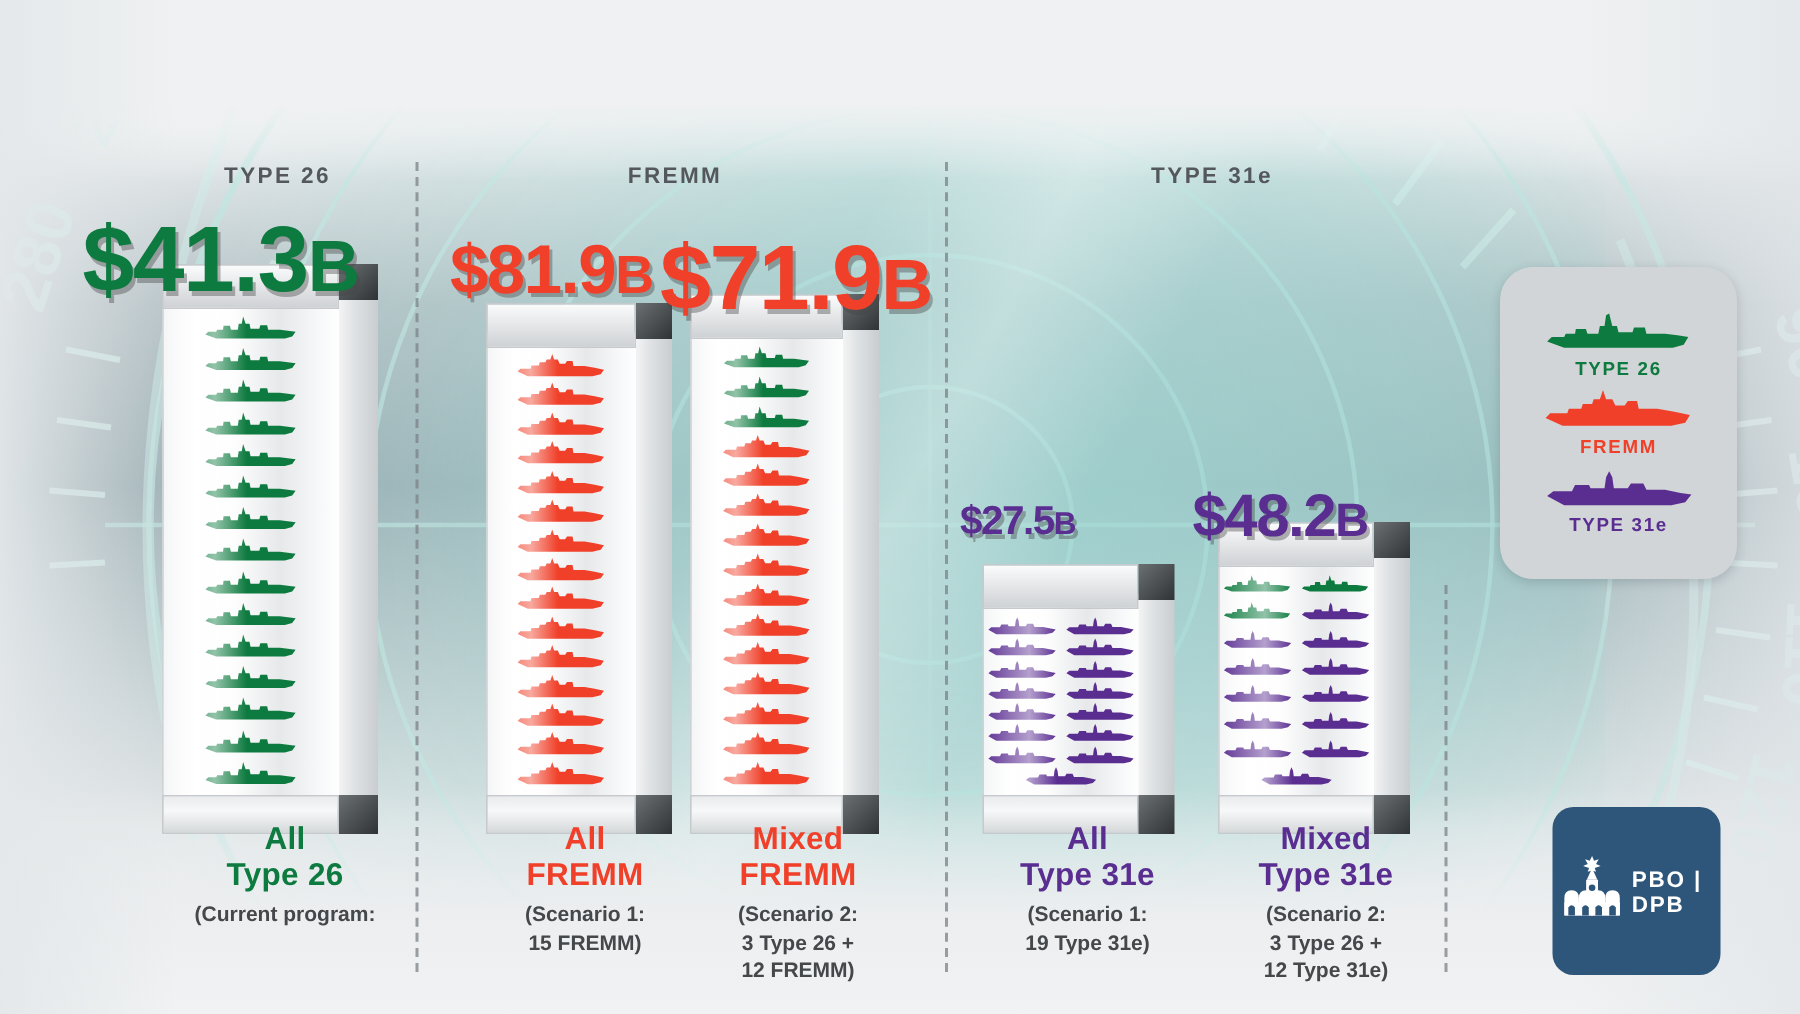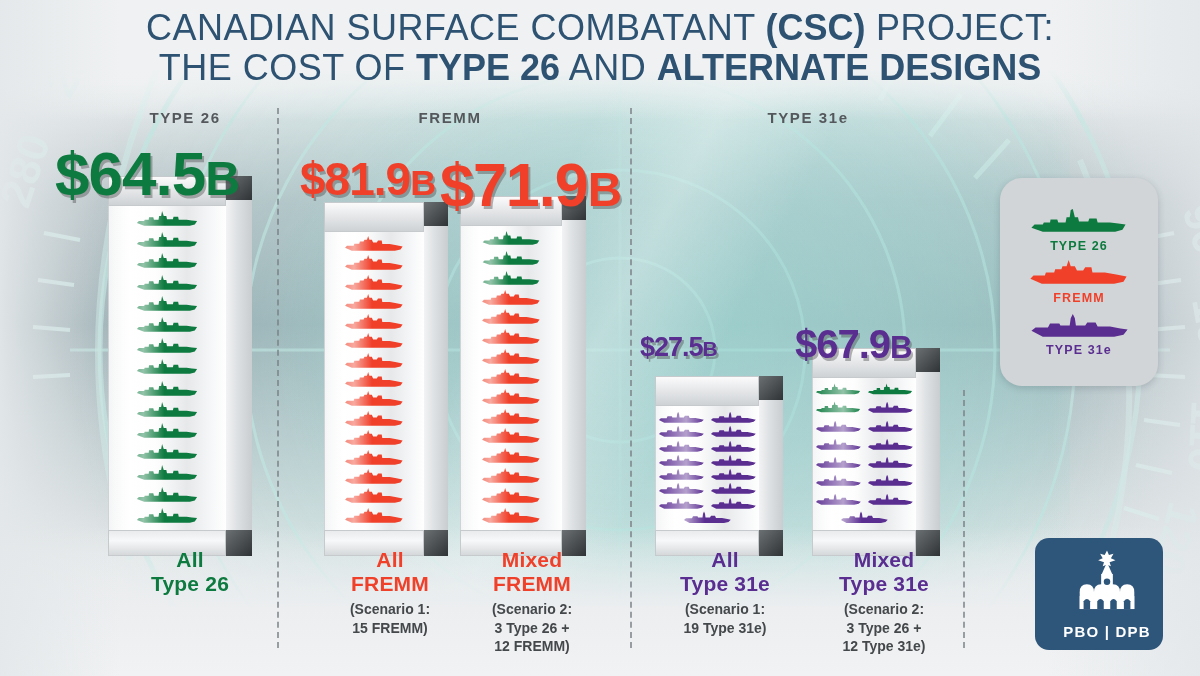--- a/index.html
+++ b/index.html
@@ -77,21 +77,21 @@
 
   
   .legend{position:absolute;z-index:8;background:#d2d5d7;border-radius:22px;
     box-shadow:0 2px 7px rgba(40,55,65,.20);display:flex;flex-direction:column;
     align-items:center;justify-content:center;}
   .legitem{display:flex;flex-direction:column;align-items:center;}
   .legtxt{font-size:12.5px;font-weight:700;letter-spacing:1.1px;margin-top:2px;}
 
   
   .logo{position:absolute;z-index:8;background:#2e557a;border-radius:14px;
-        display:flex;flex-direction:column;align-items:center;justify-content:center;padding-left:16px;}
+        display:flex;align-items:center;}
   .logotxt{color:#fff;font-size:15px;font-weight:700;letter-spacing:1.2px;margin-top:2px;}
 </style>
 </head>
 <body>
 
 <div id="stage">
 
   <div class="radarwrap">
     <svg class="radar" viewBox="0 0 1400 1200" xmlns="http://www.w3.org/2000/svg">
       <defs>
@@ -151,28 +151,20 @@
       </g>
     </svg>
     <div class="tealtint"></div>
     <div class="sheen"></div>
     <div class="topfade"></div>
     <div class="botfade"></div>
     <div class="leftfade"></div>
     <div class="rightfade"></div>
   </div>
 
-  <div class="header">
-    <div class="title-line t1">
-      <span>CANADIAN SURFACE COMBATANT </span><span class="bold">(CSC)</span><span> PROJECT:</span>
-    </div>
-    <div class="title-line t2">
-      <span>THE COST OF </span><span class="bold">TYPE 26</span><span> AND </span><span class="bold">ALTERNATE DESIGNS</span>
-    </div>
-  </div>
 
   <div class="grouphdr" style="left:95px;top:109px;width:180px;">TYPE 26</div>
   <div class="grouphdr" style="left:360px;top:109px;width:180px;">FREMM</div>
   <div class="grouphdr" style="left:718px;top:109px;width:180px;">TYPE 31e</div>
 
   <div class="divider" style="left:277px;"></div>
   <div class="divider" style="left:630px;"></div>
   <div class="divider" style="left:963px;top:390px;height:258px;"></div>
 
   <div id="bars-layer">
@@ -257,27 +249,28 @@
               <path d="M8 40 L14 34 L30 34 L32 30 L44 30 L45 22 L58 22 L60 30 L74 30 L76 18 L82 18 L85 3 L90 18 L98 18 L100 28 L118 28 L120 21 L134 21 L136 30 L160 30 L176 32 L192 34 L185 44 L170 48 L30 48 Z" fill="#0d7a3f"></path>
             </svg>
           </div>
         </div>
         <div class="glass" style="width: 118px;"></div>
         <div class="cap-top" style="width: 118px; top: -20px;"></div>
         <div class="cap-shadeR" style="left: 118px; top: -20px; width: 26px; height: 24px;"></div>
         <div class="cap-bot" style="width: 118px; bottom: -16px; height: 26px;"></div>
         <div class="cap-shadeR" style="left: 118px; bottom: -16px; width: 26px; height: 26px;"></div>
       </div>
-      <div class="val" style="left: 55px; top: 138px; font-size: 62px; color: rgb(13, 122, 63);"><span>$64.5</span><span class="bsuf">B</span></div>
+      <div class="val" style="left: 55px; top: 138px; font-size: 62px; color: rgb(13, 122, 63);"><span>$41.3</span><span class="bsuf">B</span></div>
       <div class="blabel" style="left: 95px; top: 548px; width: 190px;">
         <div class="big" style="color: rgb(13, 122, 63);">
           <div>All</div>
           <div>Type 26</div>
         </div>
         <div class="sub">
+          <div>(Current program:</div>
         </div>
       </div>
       <div class="barwrap" style="left: 324px; top: 222px; width: 124px; height: 318px;">
         <div class="bar" style="width: 124px; height: 318px;">
           <div class="face" style="width: 100px;"></div>
           <div class="side" style="left: 100px; width: 24px;"></div>
         </div>
         <div class="ships" style="left: 0px; top: 14px; width: 100px; height: 288px;">
           <div class="shiprow">
             <svg viewBox="0 0 200 52" width="86" height="16" class="shipicon" style="margin: 0px 2px;">
@@ -624,21 +617,21 @@
               <path d="M8 38 L16 31 L40 31 L44 23 L62 23 L64 28 L82 28 L84 13 L88 4 L92 13 L94 28 L112 28 L116 21 L132 21 L136 30 L160 30 L181 34 L195 37 L186 46 L168 50 L30 50 Z" fill="#5a2d91"></path>
             </svg>
           </div>
         </div>
         <div class="glass" style="width: 104px;"></div>
         <div class="cap-top" style="width: 104px; top: -20px;"></div>
         <div class="cap-shadeR" style="left: 104px; top: -20px; width: 24px; height: 24px;"></div>
         <div class="cap-bot" style="width: 104px; bottom: -16px; height: 26px;"></div>
         <div class="cap-shadeR" style="left: 104px; bottom: -16px; width: 24px; height: 26px;"></div>
       </div>
-      <div class="val" style="left: 795px; top: 322px; font-size: 40px; color: rgb(90, 45, 145);"><span>$67.9</span><span class="bsuf">B</span></div>
+      <div class="val" style="left: 795px; top: 322px; font-size: 40px; color: rgb(90, 45, 145);"><span>$48.2</span><span class="bsuf">B</span></div>
       <div class="blabel" style="left: 796px; top: 548px; width: 176px;">
         <div class="big" style="color: rgb(90, 45, 145);">
           <div>Mixed</div>
           <div>Type 31e</div>
         </div>
         <div class="sub">
           <div>(Scenario 2:</div>
           <div>3 Type 26 +</div>
           <div>12 Type 31e)</div>
         </div>

